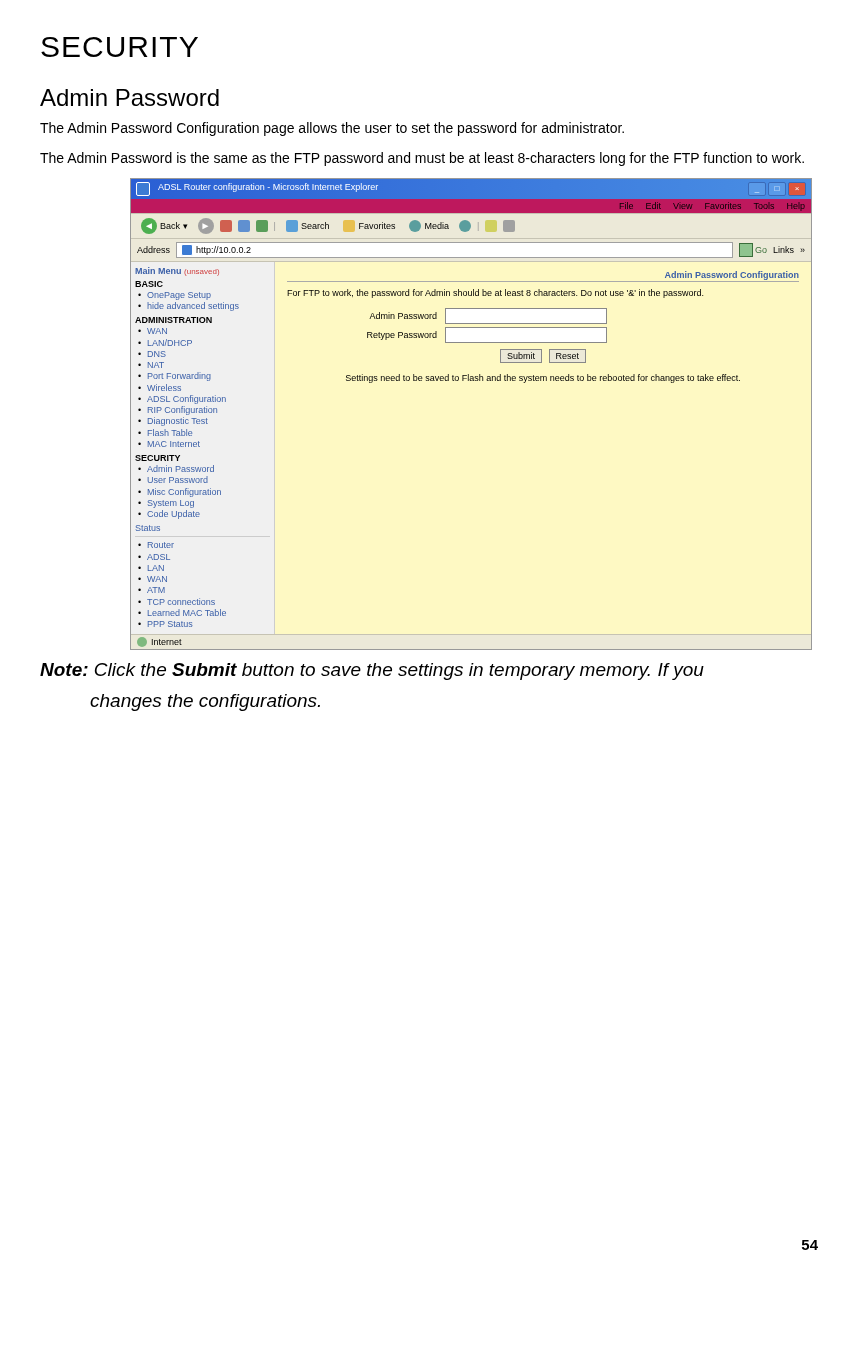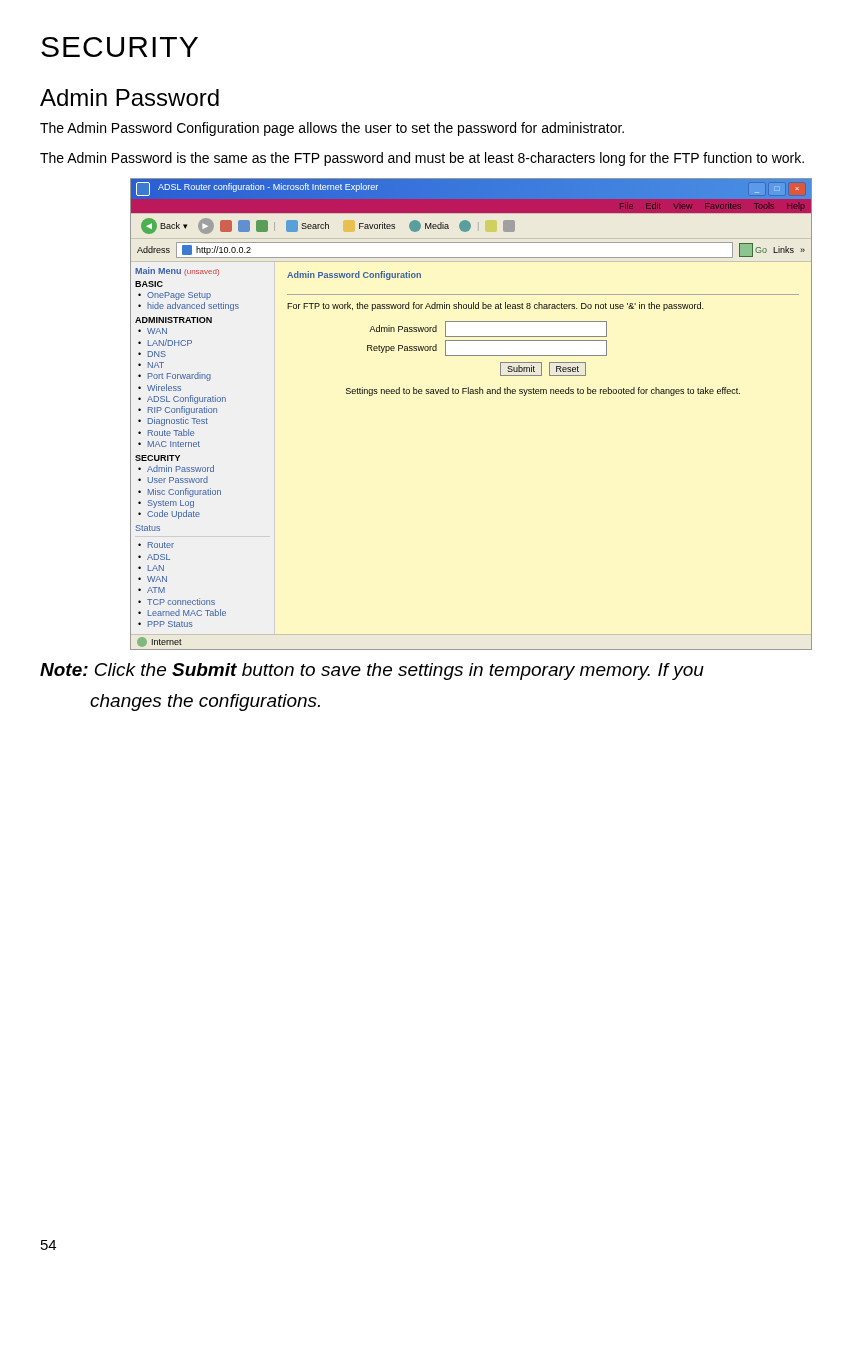--- a/index.html
+++ b/index.html
@@ -187,23 +187,23 @@
       margin: 0;
       padding: 0;
     }
     .main-panel {
       flex: 1;
       padding: 8px 12px;
     }
     .panel-title {
       color: #3a5fa8;
       font-weight: bold;
-      text-align: left;
+      text-align: right;
       border-bottom: 1px solid #aaa;
-      padding-bottom: 14px;
+      padding-bottom: 1px;
       margin-bottom: 6px;
     }
     .ftp-note {
       margin: 4px 0 10px 0;
     }
     .form-row {
       display: flex;
       align-items: center;
       margin: 3px 0;
     }
@@ -256,23 +256,24 @@
     .note-label {
       font-weight: bold;
     }
     .note-submit {
       font-weight: bold;
     }
     .note-indent {
       padding-left: 50px;
     }
     .page-number {
-      text-align: left;
+      text-align: right;
       font-size: 15px;
       margin-top: 520px;
+      font-weight: bold;
     }
     .sep { color: #999; }
   </style>
 </head>
 <body>
 
 <h1 class="security-heading">SECURITY</h1>
 
 <h2 class="subsection-heading">Admin Password</h2>
 
@@ -355,21 +356,21 @@
       <ul class="menu-ul">
         <li class="menu-item">WAN</li>
         <li class="menu-item">LAN/DHCP</li>
         <li class="menu-item">DNS</li>
         <li class="menu-item">NAT</li>
         <li class="menu-item">Port Forwarding</li>
         <li class="menu-item">Wireless</li>
         <li class="menu-item">ADSL Configuration</li>
         <li class="menu-item">RIP Configuration</li>
         <li class="menu-item">Diagnostic Test</li>
-        <li class="menu-item">Route Table</li>
+        <li class="menu-item">Flash Table</li>
         <li class="menu-item">MAC Internet</li>
       </ul>
       <div class="menu-section">SECURITY</div>
       <ul class="menu-ul">
         <li class="menu-item">Admin Password</li>
         <li class="menu-item">User Password</li>
         <li class="menu-item">Misc Configuration</li>
         <li class="menu-item">System Log</li>
         <li class="menu-item">Code Update</li>
       </ul>

